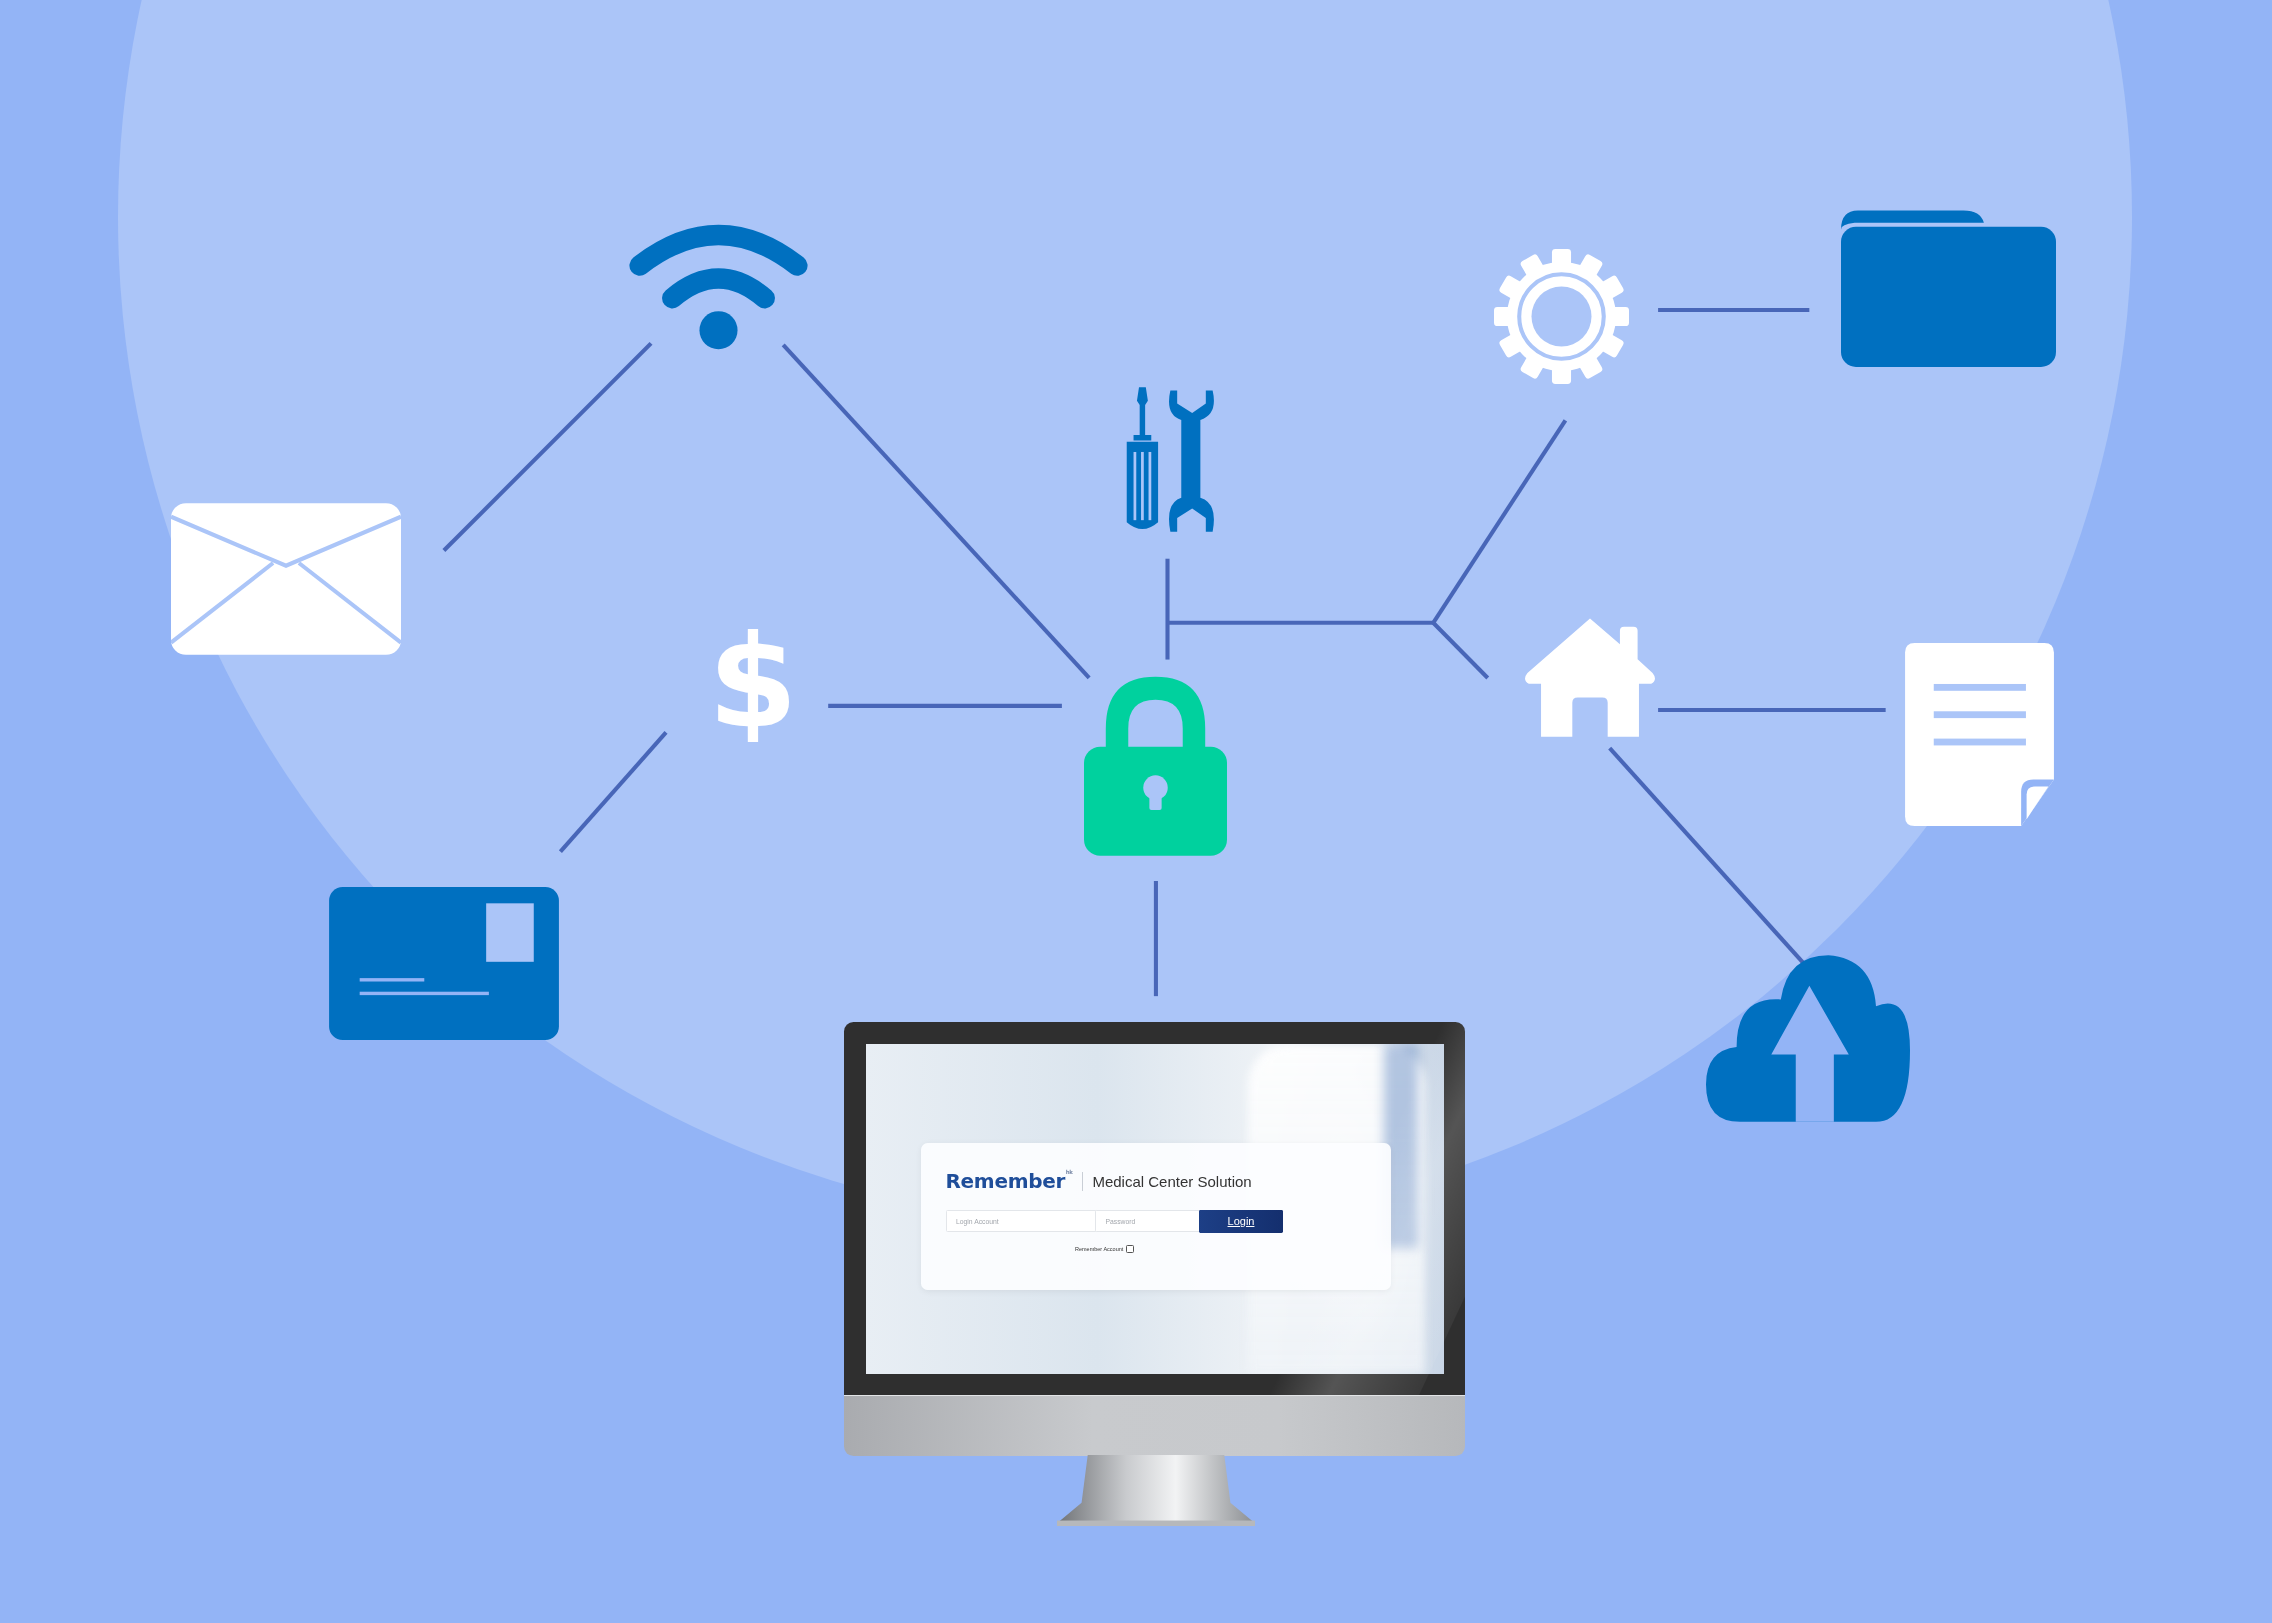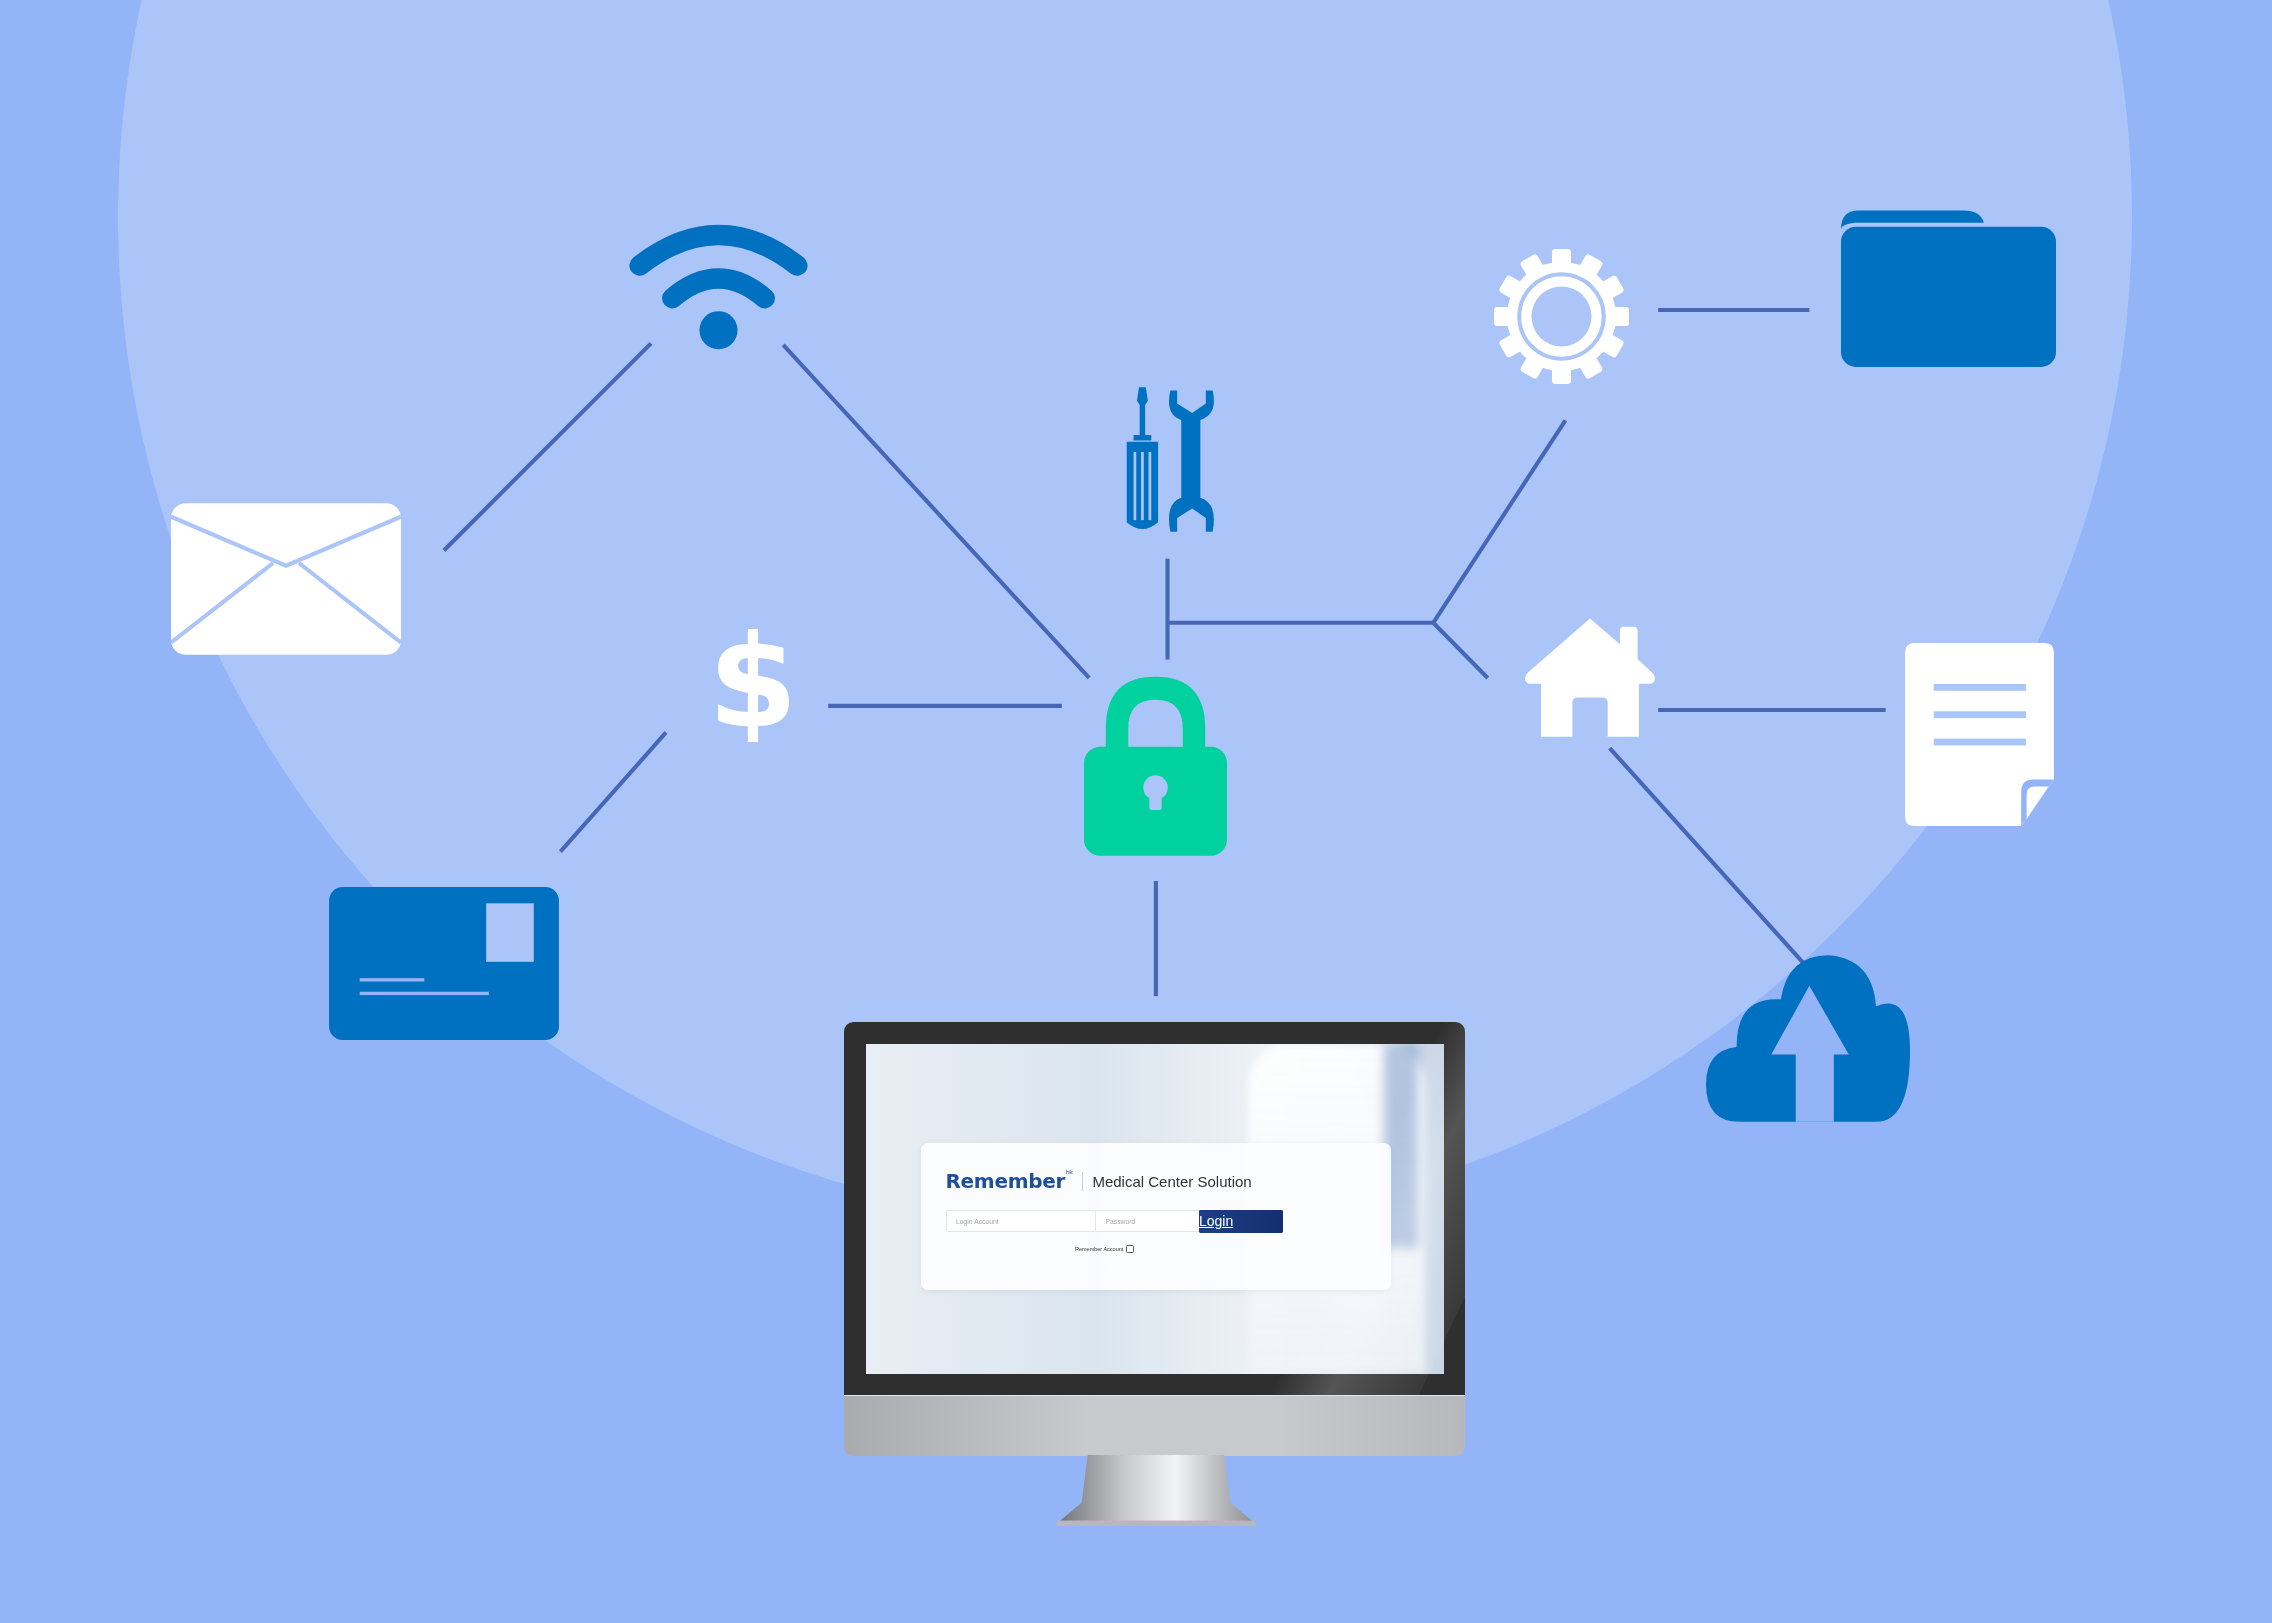--- a/index.html
+++ b/index.html
@@ -57,21 +57,21 @@
     position:absolute; top:67px; height:22px; width:151px;
     border:0.7px solid #e3e6ea; background:#fff; border-radius:1.4px;
     font-size:6.8px; color:#a3a7ad; line-height:22px; padding-left:9.5px; box-sizing:border-box;
   }
   .field.account { left:24.5px; }
   .field.password { left:113px; left:174px; }
   .eye { position:absolute; right:5.5px; top:0; font-size:6.8px; color:#c8ccd2; }
   .login-btn {
     position:absolute; left:278px; top:67px; width:84px; height:22.5px;
     background:linear-gradient(90deg,#1d3f86,#142f6e); color:#fff; border-radius:1.4px;
-    font-size:14px; line-height:22.5px;text-decoration:underline;
+    font-size:11px; text-align:center; line-height:22.5px;text-decoration:underline;
   }
   .remember { position:absolute; left:154px; top:102px; font-size:5.5px; color:#333; display:flex; align-items:center; }
   .remember .cb { width:6.1px; height:6.1px; border:0.7px solid #555; border-radius:1.4px; margin-left:2.7px; background:#fff; }
   .chin {
     position:absolute; left:0; top:373px; width:621px; height:60px;
     background:linear-gradient(90deg,#a9abaf 0%,#c8cacd 40%,#c7c9cc 70%,#b6b8bb 100%);
     border-radius:0 0 9.5px 9.5px; border-top:1.4px solid #e2e4e6;
   }
   .stand {
     position:absolute; left:213px; top:433px; width:198px; height:71px;

